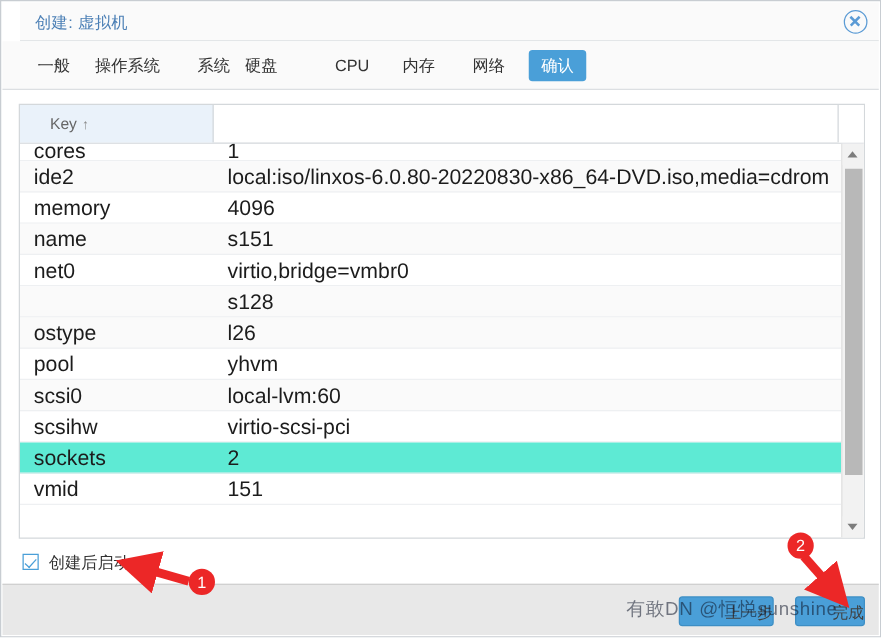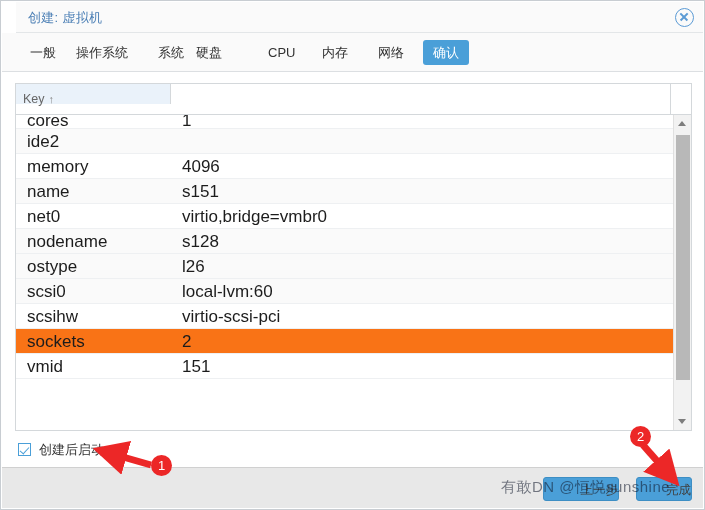--- a/index.html
+++ b/index.html
@@ -64,39 +64,39 @@
     border: 1px solid #d4d8db;
     background: #fff;
     overflow: hidden;
   }
   .thead {
     position: absolute; left: 0; top: 0; width: 100%; height: 31px;
     border-bottom: 1px solid #d4d8db;
     background: #fff;
   }
   .th {
-    position: absolute; top: 0; height: 20px; line-height: 30px;
-    font-size: 12.5px; color: #666; padding-left: 7px;
+    position: absolute; top: 0; height: 30px; line-height: 30px;
+    font-size: 12.5px; color: #666; padding-left: 24px;
   }
   .th-key   { left: 0;   width: 155px; background: #eaf2fa; border-right: 1px solid #d4d8db; }
   .th-value { left: 155px; width: 500px; }
   .sort-arrow { font-size: 11px; color: #888; margin-left: 4px; }
   .th-filler { position:absolute; right:0; top:0; width:21px; height:30px; border-left:1px solid #d4d8db; background:#fff;}
 
   .tbody {
     position: absolute; left: 0; top: 31px; right: 18px; bottom: 0;
     overflow: hidden;
   }
   .row {
     position: relative; height: 25px;
     border-bottom: 1px solid #eef0f2;
     font-size: 17px; color: #1c1c1c;
   }
   .row.alt  { background: #fafafa; }
-  .row.sel  { background: #f97316; }
+  .row.sel  { background: #5eead4; }
   .row.clip { height: 14px; }
   .cell-key   { position: absolute; left: 11px;  top: 0; line-height: 25px; }
   .cell-value { position: absolute; left: 166px; top: 0; line-height: 25px; white-space: nowrap; }
   .row.clip .cell-key, .row.clip .cell-value { line-height: 11px; }
 
   
   .scrollbar {
     position: absolute; right: 0; top: 31px; width: 18px; bottom: 0;
     background: #f2f2f2; border-left: 1px solid #e0e0e0;
   }
@@ -201,40 +201,44 @@
       <div class="th-filler"></div>
     </div>
 
     <div class="tbody">
       <div class="row clip">
         <span class="cell-key">cores</span>
         <span class="cell-value">1</span>
       </div>
       <div class="row alt">
         <span class="cell-key">ide2</span>
+        <span class="cell-value">local:iso/linxos-6.0.80-20220830-x86_64-DVD.iso,media=cdrom</span>
       </div>
       <div class="row">
         <span class="cell-key">memory</span>
         <span class="cell-value">4096</span>
       </div>
       <div class="row alt">
         <span class="cell-key">name</span>
         <span class="cell-value">s151</span>
       </div>
       <div class="row">
         <span class="cell-key">net0</span>
         <span class="cell-value">virtio,bridge=vmbr0</span>
       </div>
       <div class="row alt">
-        <span class="cell-key">nodename</span>
         <span class="cell-value">s128</span>
       </div>
       <div class="row alt">
         <span class="cell-key">ostype</span>
         <span class="cell-value">l26</span>
+      </div>
+      <div class="row">
+        <span class="cell-key">pool</span>
+        <span class="cell-value">yhvm</span>
       </div>
       <div class="row alt">
         <span class="cell-key">scsi0</span>
         <span class="cell-value">local-lvm:60</span>
       </div>
       <div class="row">
         <span class="cell-key">scsihw</span>
         <span class="cell-value">virtio-scsi-pci</span>
       </div>
       <div class="row sel">

